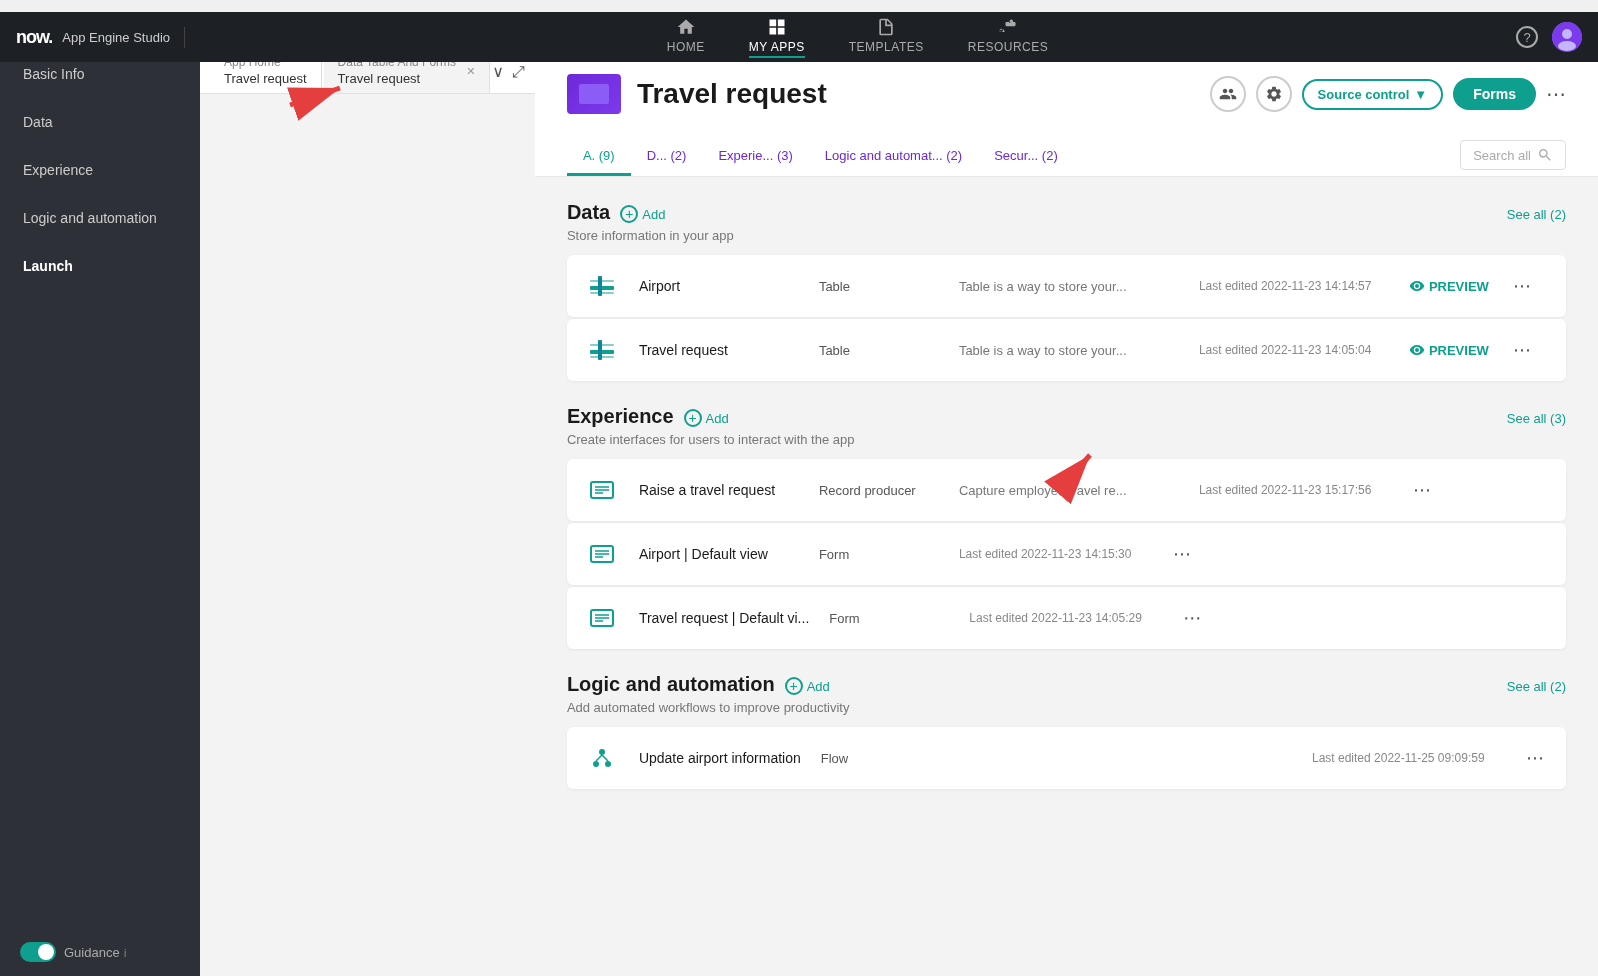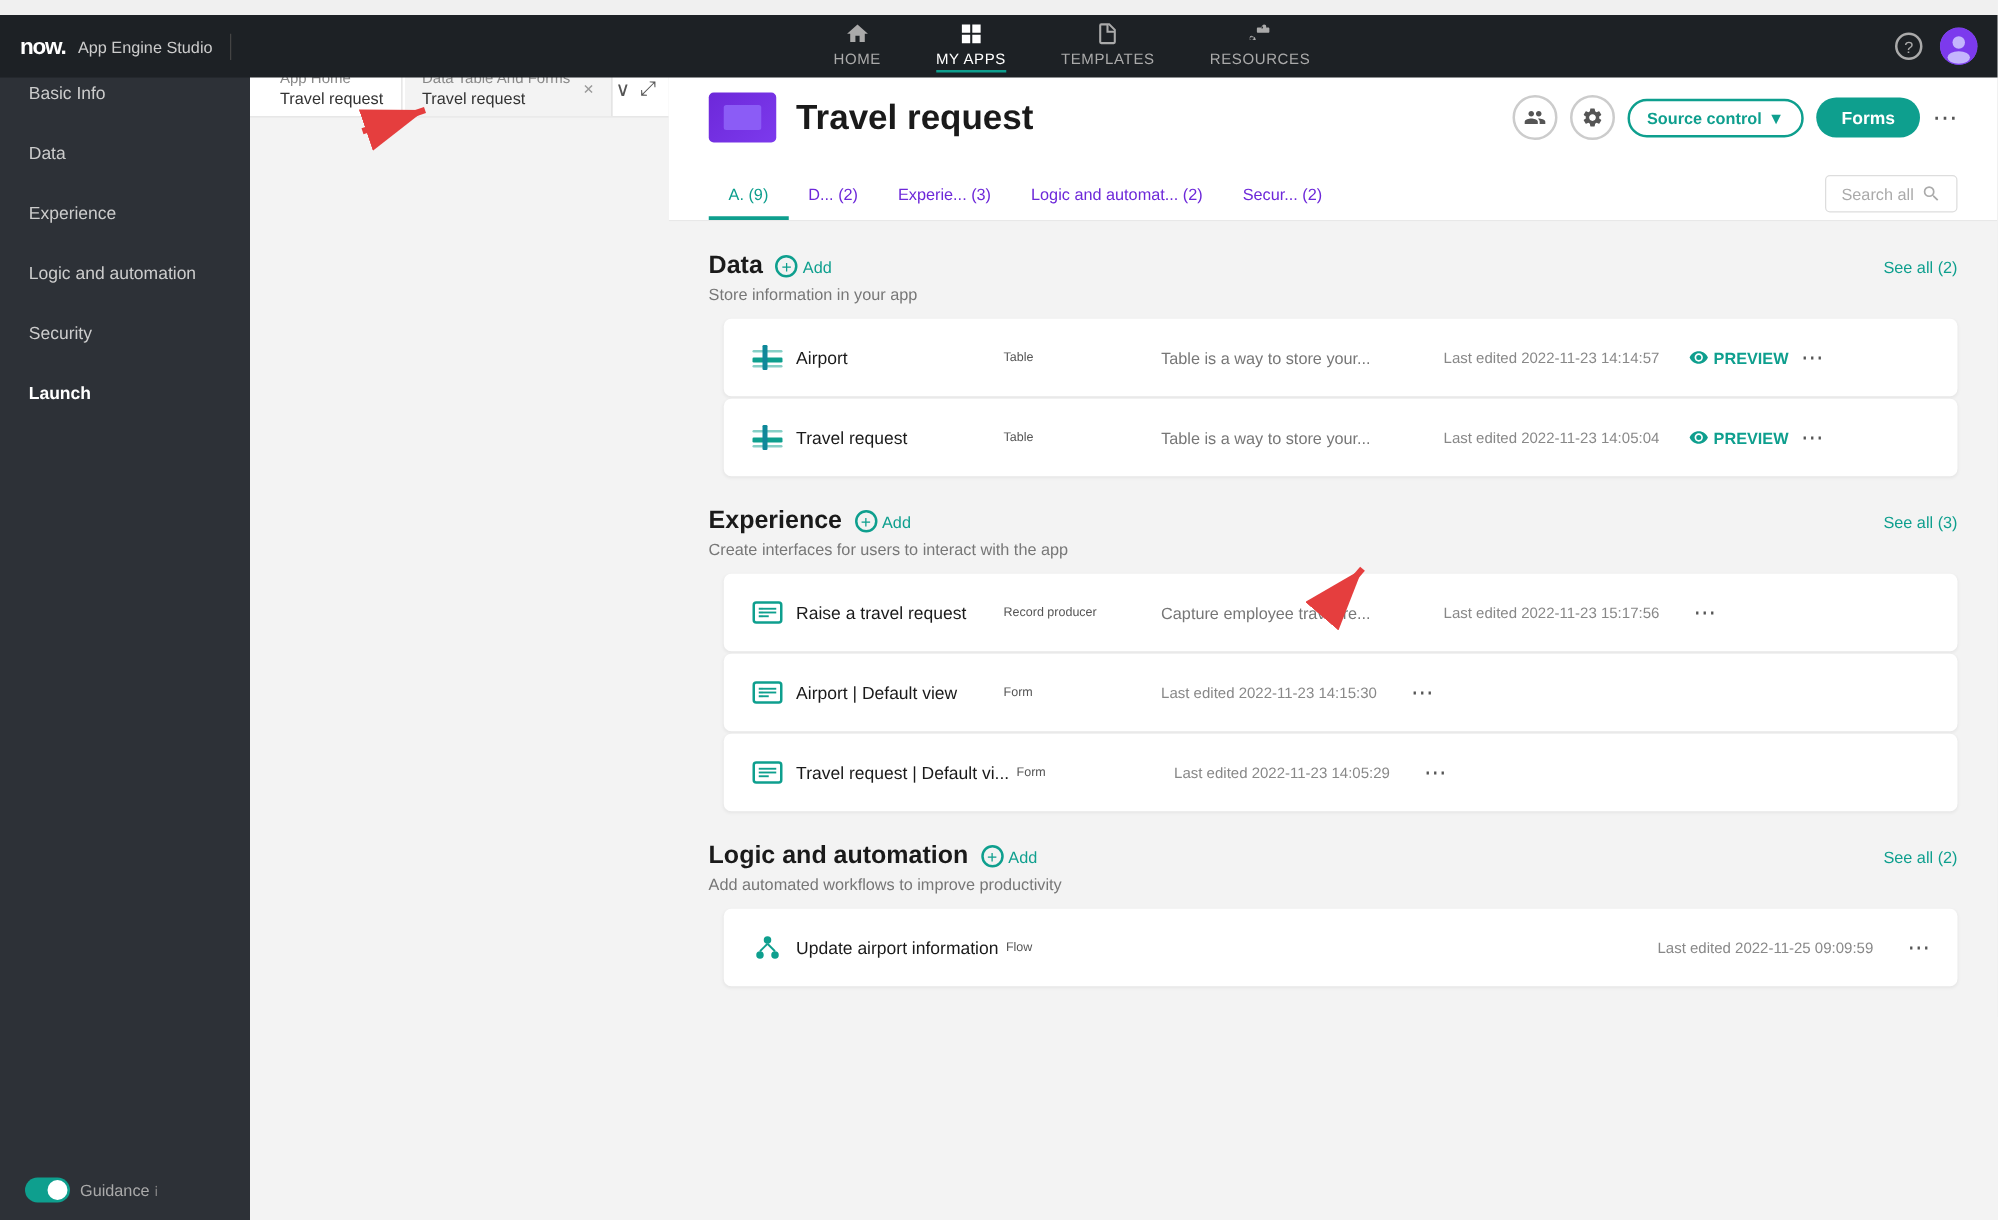--- a/index.html
+++ b/index.html
@@ -124,28 +124,27 @@
     .section-title { font-size: 20px; font-weight: 700; color: #1a1a1a; }
     .add-btn { display: flex; align-items: center; gap: 4px; color: #0e9f8e; font-size: 13px; cursor: pointer; margin-left: 10px; font-weight: 500; }
     .add-btn-circle { width: 18px; height: 18px; border-radius: 50%; border: 2px solid #0e9f8e; display: flex; align-items: center; justify-content: center; font-size: 14px; line-height: 1; }
     .see-all { margin-left: auto; color: #0e9f8e; font-size: 13px; cursor: pointer; font-weight: 500; }
     .section-subtitle { color: #777; font-size: 13px; margin-bottom: 12px; }
 
     
     .items-list { display: flex; flex-direction: column; gap: 2px; }
     .item-card {
       background: #fff; border-radius: 6px; padding: 14px 18px;
-      display: flex; align-items: center; gap: 6px;
+      display: flex; align-items: center; gap: 20px;
       box-shadow: 0 1px 3px rgba(0,0,0,0.06);
-      margin-left: 12px;
     }
     .item-icon { width: 34px; height: 34px; display: flex; align-items: center; justify-content: center; flex-shrink: 0; }
     .item-icon svg { width: 28px; height: 28px; }
     .item-name { font-size: 14px; font-weight: 500; color: #1a1a1a; min-width: 160px; }
-    .item-type { font-size: 10px; color: #555; min-width: 120px; }
+    .item-type { font-size: 13px; color: #555; min-width: 120px; }
     .item-desc { font-size: 13px; color: #777; flex: 1; overflow: hidden; text-overflow: ellipsis; white-space: nowrap; max-width: 220px; }
     .item-edited { font-size: 12px; color: #888; min-width: 190px; }
     .item-preview { display: flex; align-items: center; gap: 4px; color: #0e9f8e; font-size: 13px; font-weight: 600; cursor: pointer; min-width: 80px; }
     .item-preview svg { width: 16px; height: 16px; }
     .item-more { color: #555; cursor: pointer; font-size: 18px; padding: 0 4px; }
 
     
     .arrows-overlay {
       position: fixed;
       top: 0; left: 0;
@@ -208,23 +207,20 @@
     </div>
     <div class="sidebar-item">
       <span>Data</span>
     </div>
     <div class="sidebar-item">
       <span>Experience</span>
     </div>
     <div class="sidebar-item">
       <span>Logic and automation</span>
     </div>
-    <div class="sidebar-item">
-      <span>Security</span>
-    </div>
     <div class="sidebar-item active">
       <span>Launch</span>
     </div>
     <div style="flex:1"></div>
     <div class="sidebar-bottom">
       <div class="guidance-toggle"></div>
       <div class="guidance-label">
         <span>Guidance</span>
         <span style="font-size:11px;color:#888">ℹ</span>
       </div>

